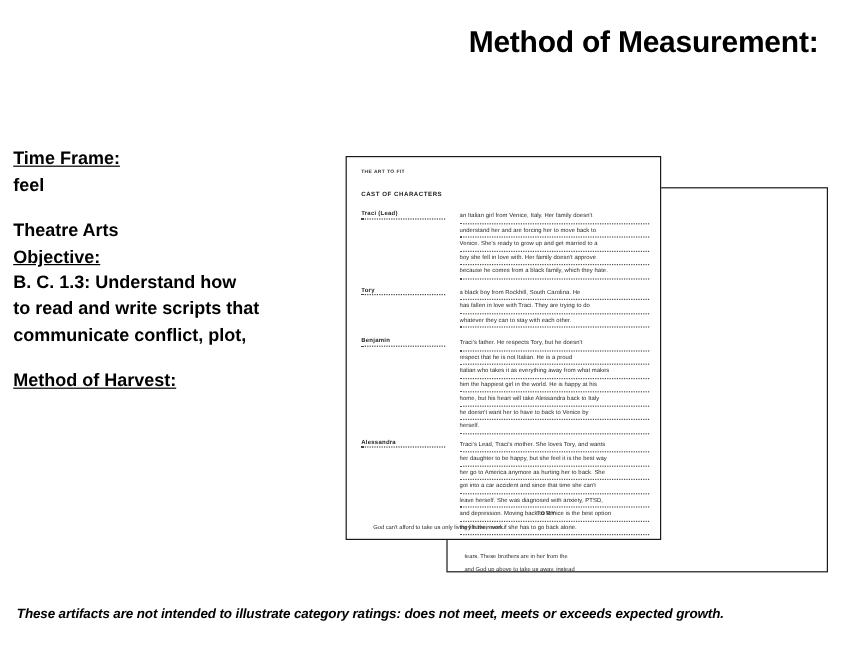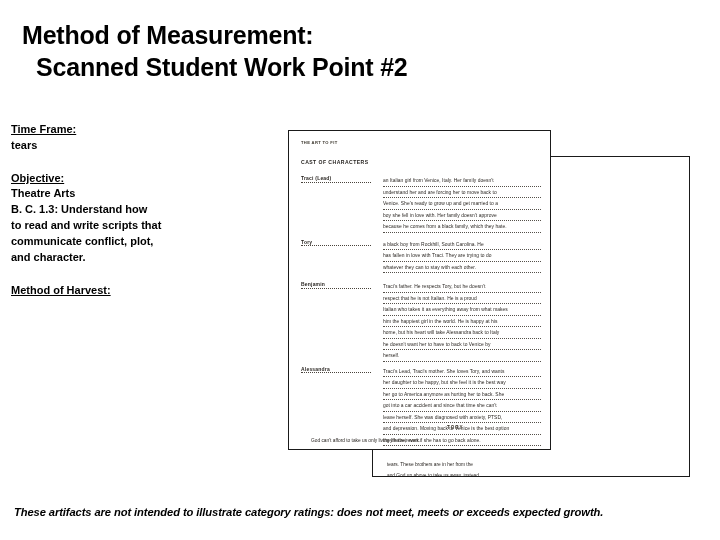--- a/index.html
+++ b/index.html
@@ -19,30 +19,31 @@
   
   #slide-title {
     position: absolute;
     left: 22px;
     top: 20px;
     width: 660px;
     font-size: 25px;
     font-weight: bold;
     line-height: 1.26;
     letter-spacing: -0.2px;
+    text-align: right;
   }
   #slide-title .line2 { padding-left: 14px; display: block; }
 
   
   #left-text {
     position: absolute;
     left: 11px;
     top: 122px;
     width: 252px;
-    font-size: 11px;
+    font-size: 15px;
     font-weight: bold;
     line-height: 1.44;
   }
   #left-text .u { text-decoration: underline; display: inline-block; }
   #left-text .spacer { display: block; height: 17px; }
   #left-text p { margin: 0; }
 
   
   #footer-note {
     position: absolute;
@@ -184,33 +185,31 @@
     font-size: 4.8px;
     color: #2b2723;
     white-space: nowrap;
   }
 </style>
 </head>
 <body>
 
 <div id="slide-title">
   <span>Method of Measurement:</span>
-  <span class="line2">Scanned Student Work Point #2</span>
 </div>
 
 <div id="left-text">
   <p><span class="u">Time Frame:</span></p>
-  <p>tears</p>
+  <p>feel</p>
   <span class="spacer"></span>
+  <p>Theatre Arts</p>
   <p><span class="u">Objective:</span></p>
-  <p>Theatre Arts</p>
   <p>B. C. 1.3: Understand how</p>
   <p>to read and write scripts that</p>
   <p>communicate conflict, plot,</p>
-  <p>and character.</p>
   <span class="spacer"></span>
   <p><span class="u">Method of Harvest:</span></p>
 </div>
 
 <div id="artifact-stack">
 
   <div class="scan-page" id="scan-page-back">
     <div class="scan-body">
       <div class="scan-para" id="bp-para1" style="left:14px; top:44px;">
           <span>he moves in the Alessandra's house. The man</span>

